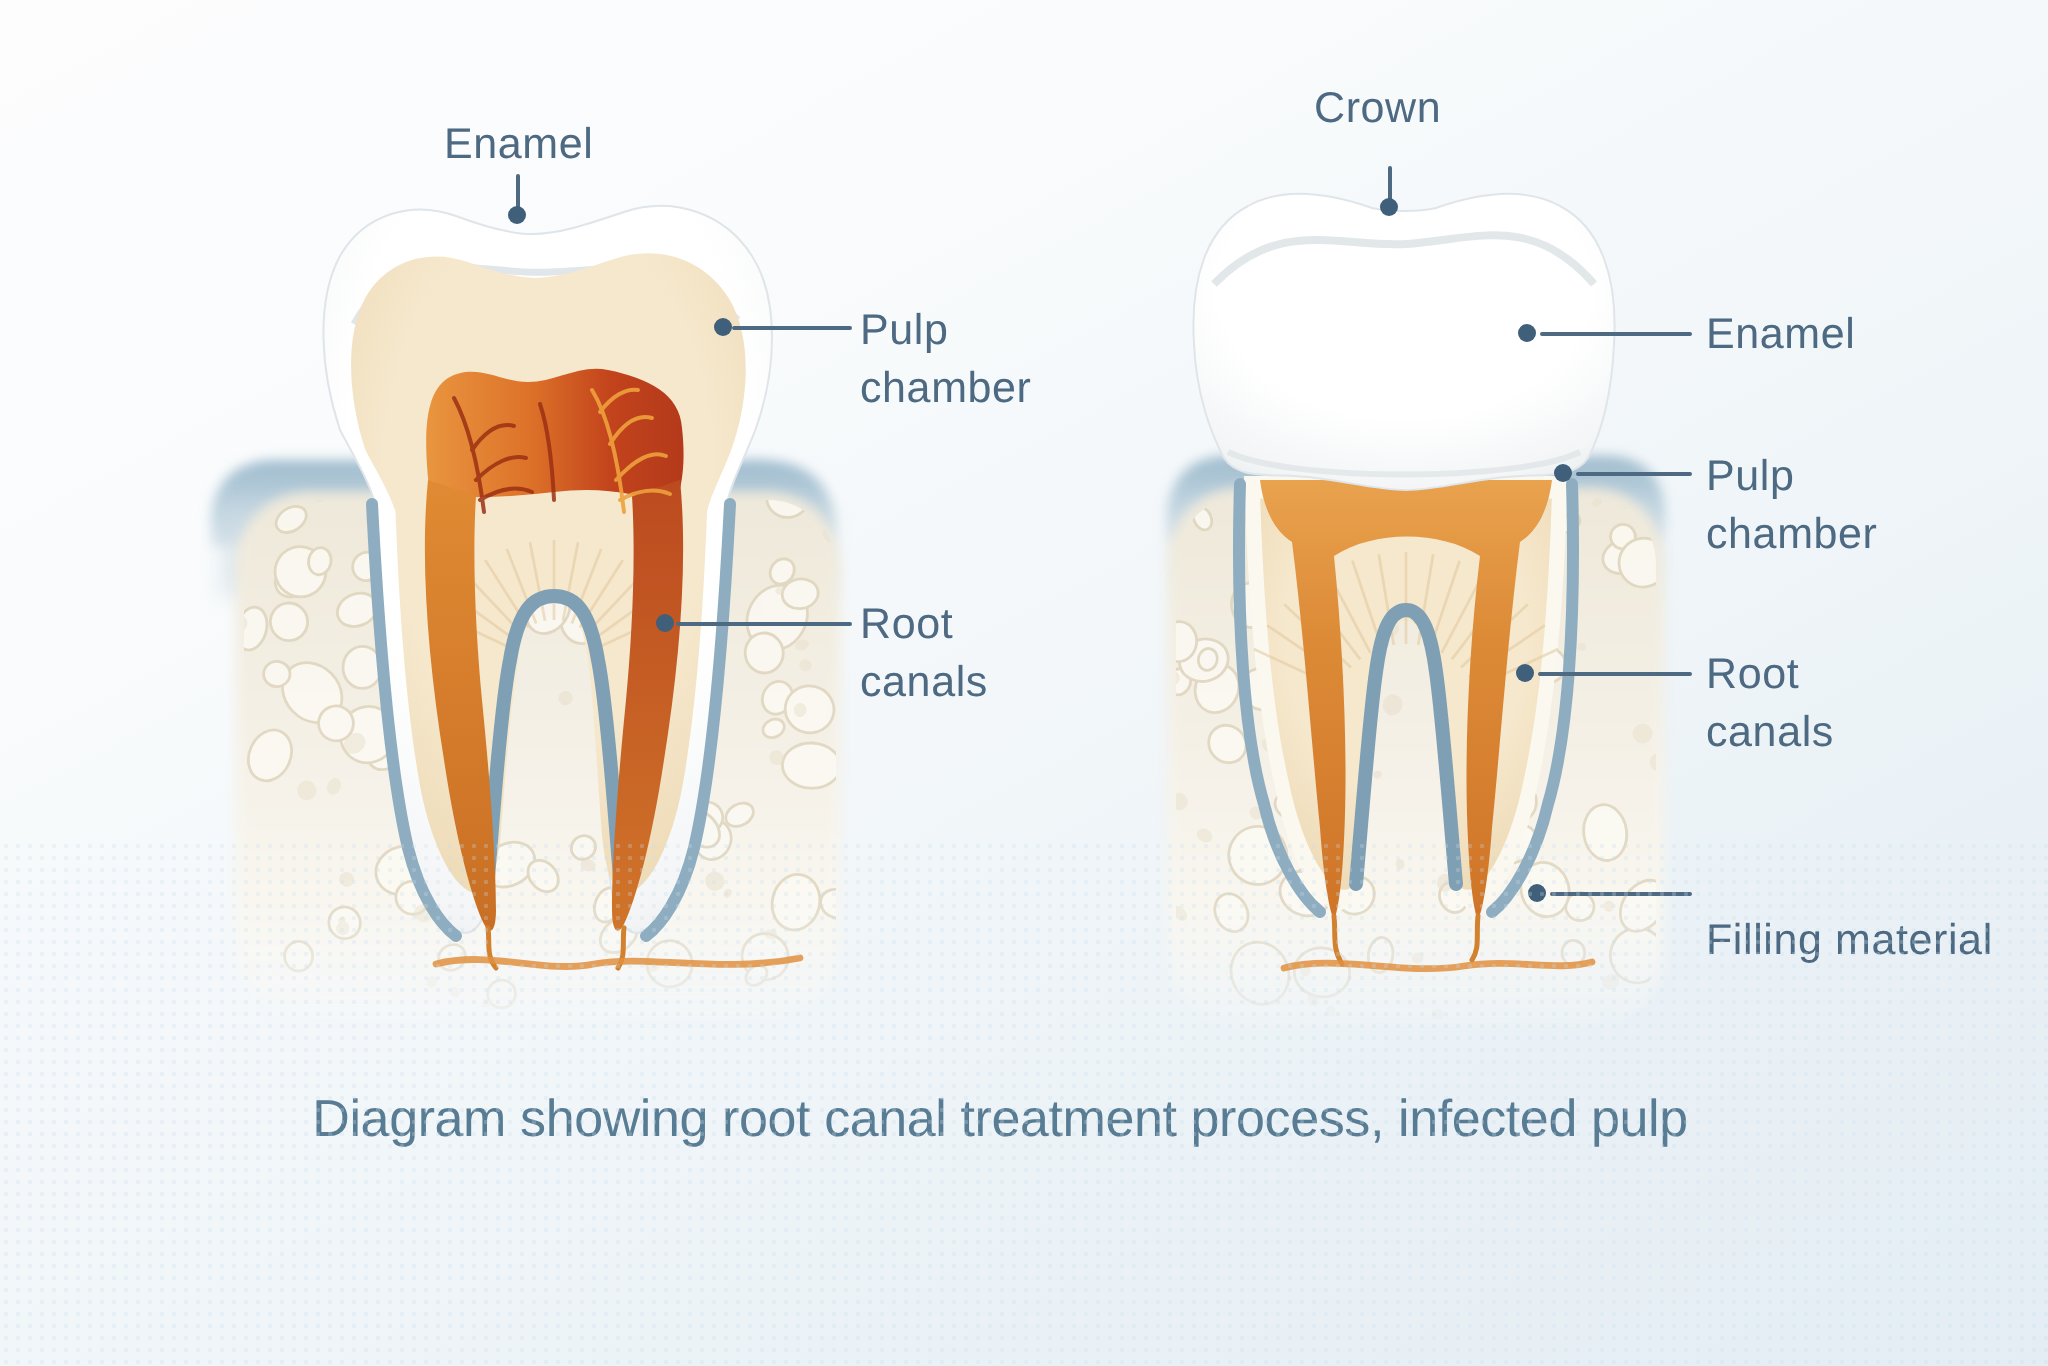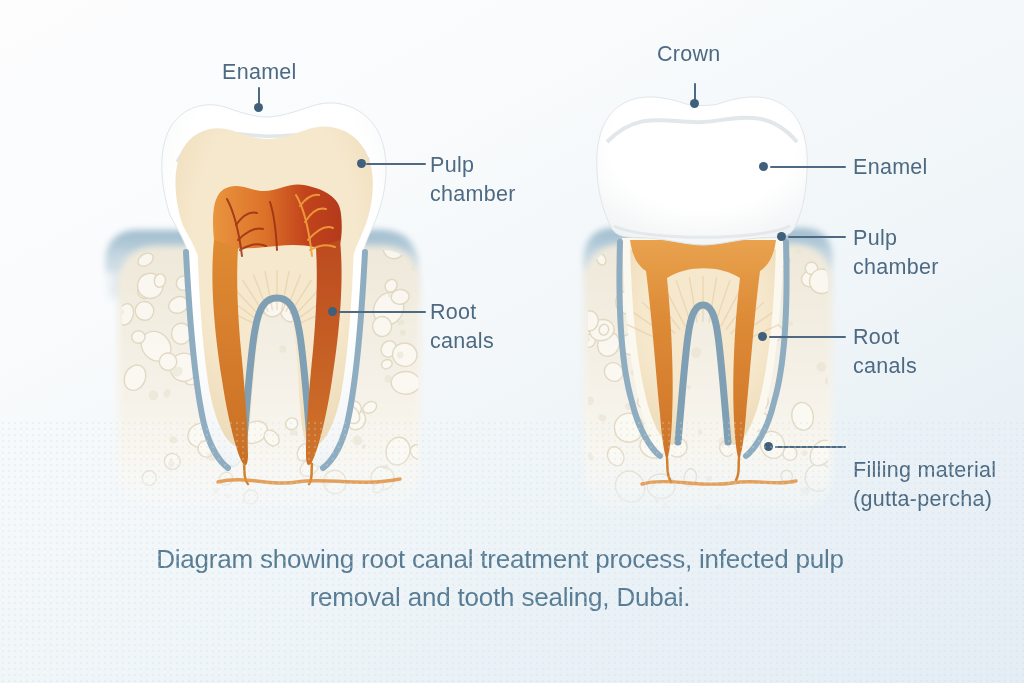--- a/index.html
+++ b/index.html
@@ -439,21 +439,19 @@
     <div class="hline" style="left:769px;top:336px;width:77px;"></div>
     <div class="label" style="left:853px;top:323px;">
       <div>Root</div>
       <div>canals</div>
     </div>
 
     <div class="dot" style="left:764px;top:442px;"></div>
     <div class="hline" style="left:775px;top:446px;width:71px;"></div>
     <div class="label" style="left:853px;top:456px;">
       <div>Filling material</div>
-      <div>(gutta-percha)</div>
     </div>
   </div>
 
   <div class="caption">
     <div>Diagram showing root canal treatment process, infected pulp</div>
-    <div>removal and tooth sealing, Dubai.</div>
   </div>
 </div>
 
 </body></html>

